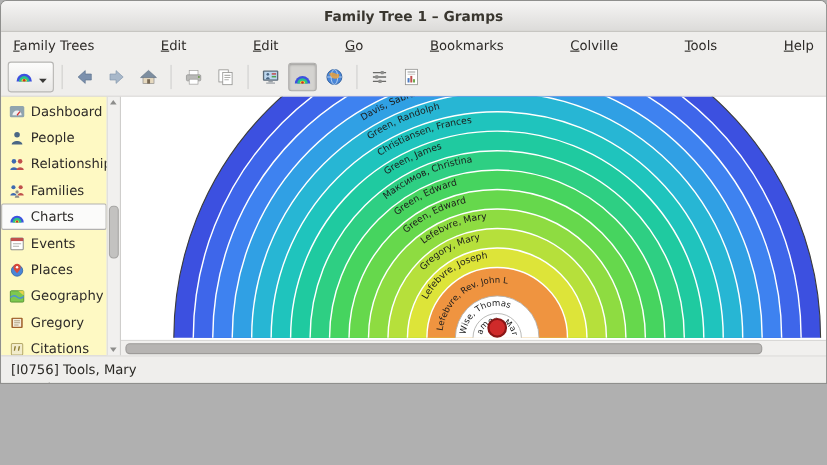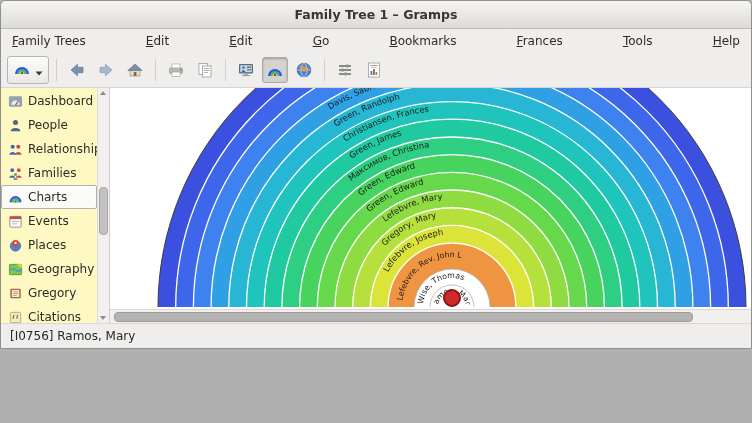--- a/index.html
+++ b/index.html
@@ -56,21 +56,21 @@
   <div class="titlebar">
     <div class="title">Family Tree 1 – Gramps</div>
   </div>
 
   <div class="menubar">
     <span class="menu-item">Family Trees</span>
     <span class="menu-item">Edit</span>
     <span class="menu-item">Edit</span>
     <span class="menu-item">Go</span>
     <span class="menu-item">Bookmarks</span>
-    <span class="menu-item">Frances</span>
+    <span class="menu-item">Colville</span>
     <span class="menu-item">Tools</span>
     <span class="menu-item">Help</span>
   </div>
 
   <div class="toolbar">
     <div class="tb-drop">
       <span>
         <svg width="18" height="18" viewBox="0 0 18 18">
             <path d="M2 15 A7 7 0 0 1 16 15 Z" fill="#3c50e0"></path>
             <path d="M4.2 15 A4.8 4.8 0 0 1 13.8 15 Z" fill="#2bc089"></path>
@@ -384,16 +384,16 @@
             <circle cx="342" cy="288" r="8" fill="#cf2a2a" stroke="#8a1515" stroke-width="2"></circle>
           </svg>
       </div>
       <div class="hscroll">
         <div class="thumb"></div>
       </div>
     </div>
   </div>
 
   <div class="statusbar">
-    <span>[I0756] Ramos, Mary</span>
+    <span>[I0756] Tools, Mary</span>
   </div>
 
 </div>
 
 </body></html>

